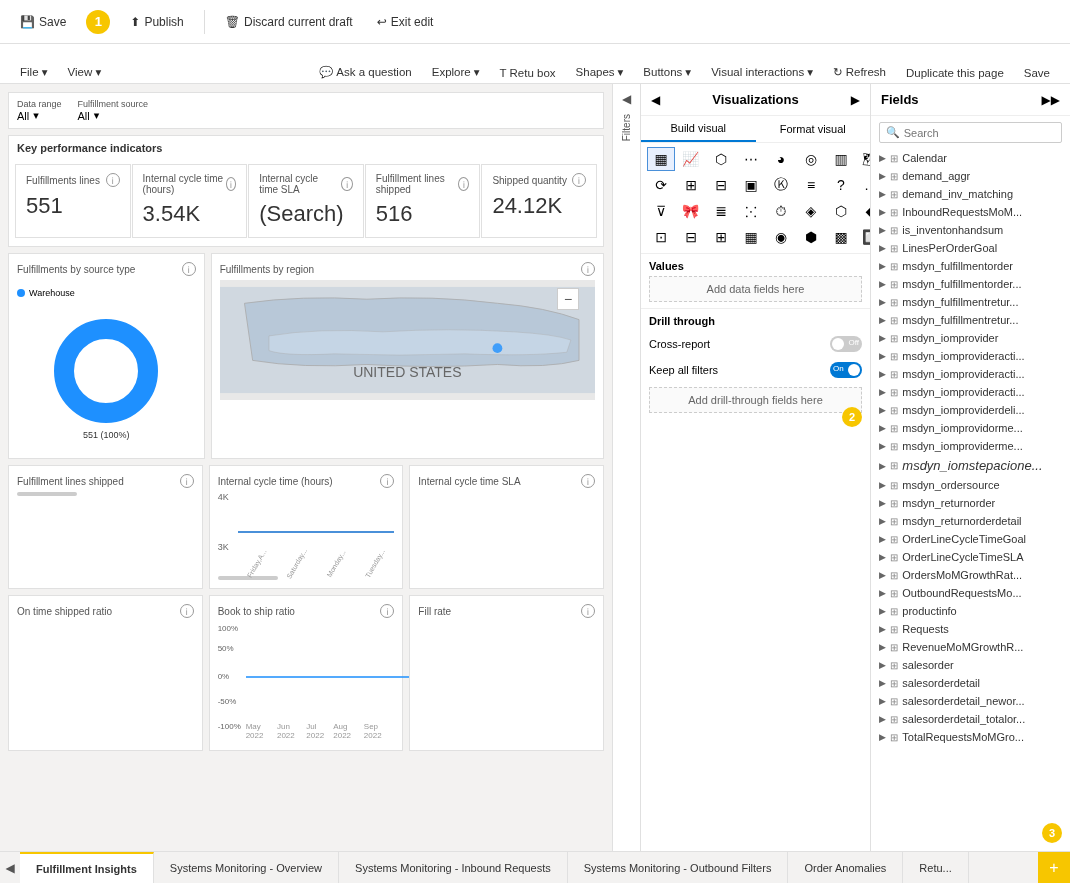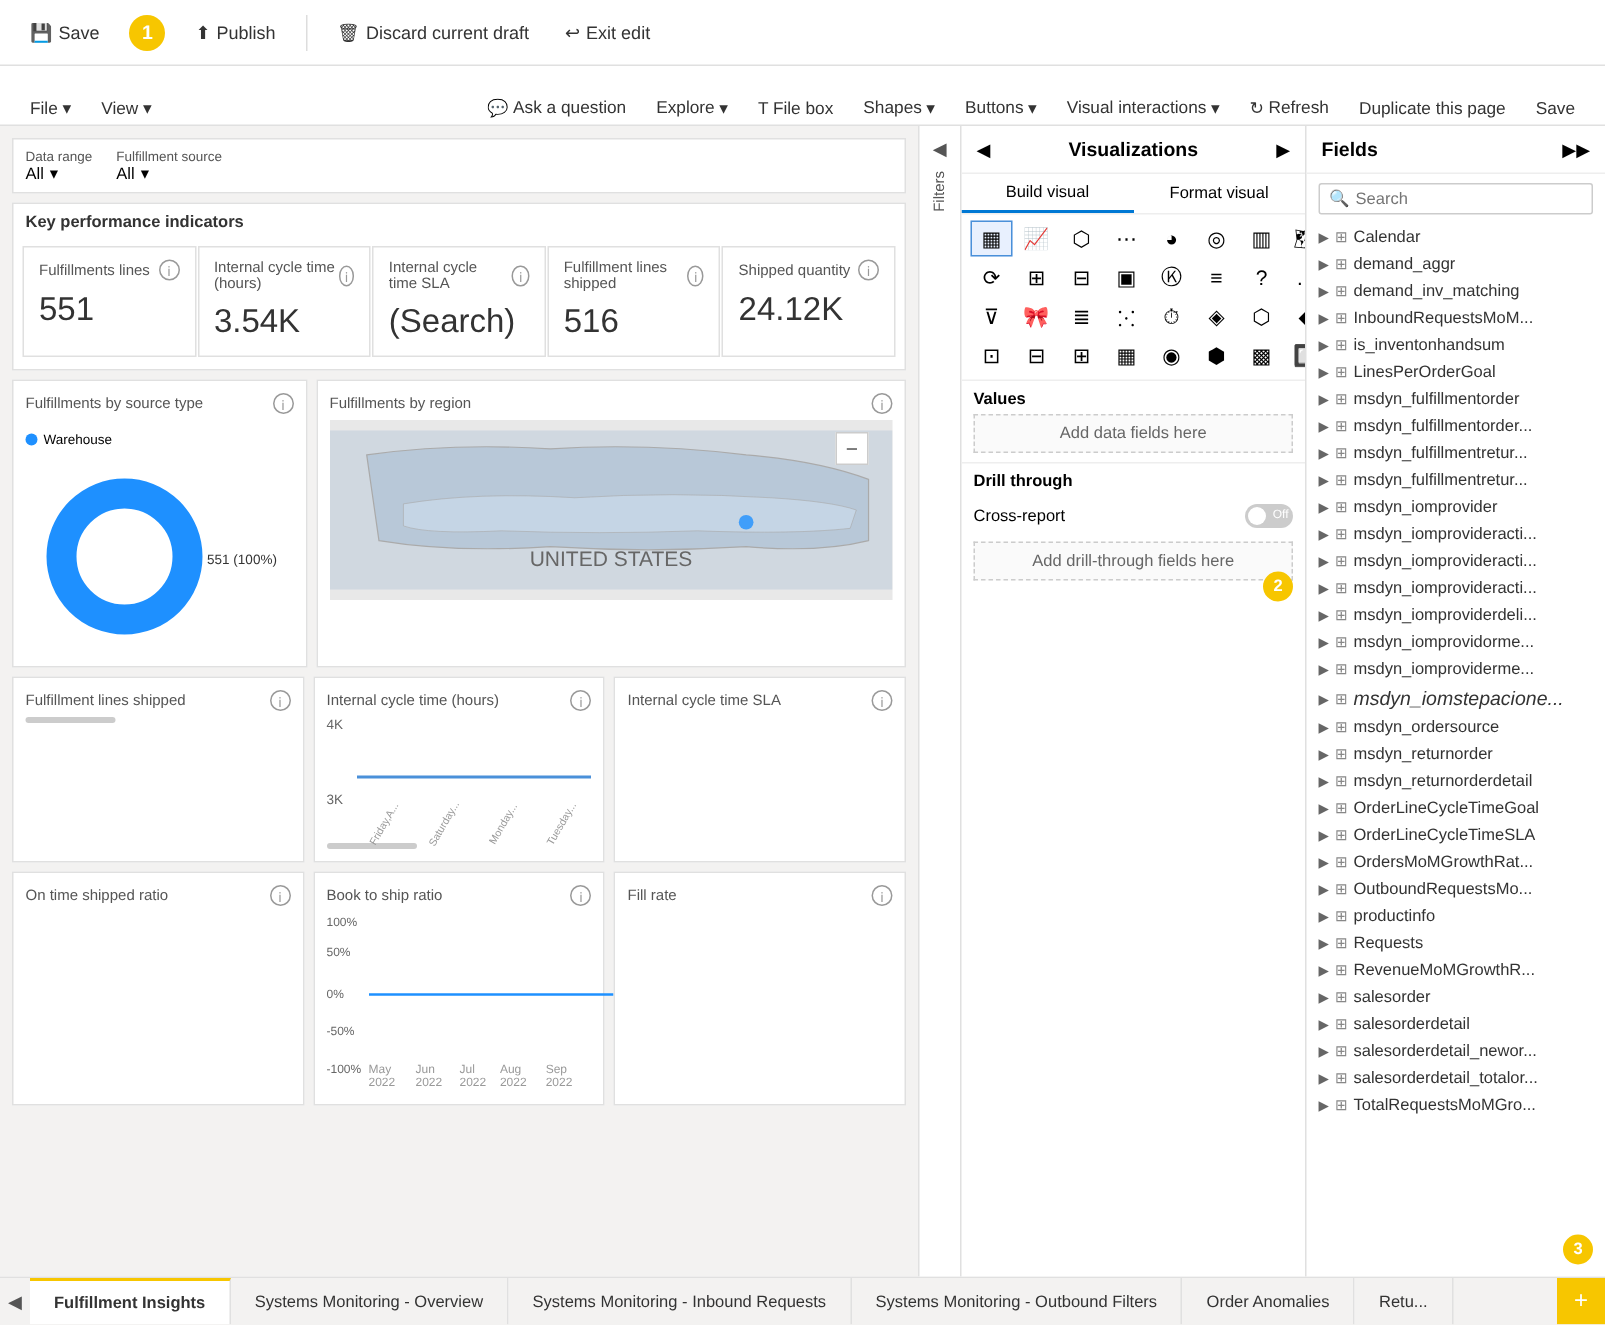--- a/index.html
+++ b/index.html
@@ -109,21 +109,21 @@
       background: #fff;
       border: 1px solid #e0e0e0;
       padding: 8px 10px 10px;
     }
     .kpi-label {
       font-size: 10px; color: #555; display: flex; align-items: center;
       justify-content: space-between; gap: 2px; margin-bottom: 6px;
     }
     .kpi-value { font-size: 22px; font-weight: 300; color: #333; }
     .donut-container {
-      display: flex; flex-direction: row; align-items: center;
+      display: flex; flex-direction: column; align-items: center;
       justify-content: center; padding: 10px 0;
     }
     .donut-legend { font-size: 9px; color: #333; margin-top: 4px; }
 
     
     .map-placeholder {
       background: #e8e8e8;
       width: 100%; height: 120px;
       display: flex; align-items: center; justify-content: center;
       position: relative;
@@ -215,21 +215,21 @@
   <div style="flex:1"></div>
   <button class="toolbar-btn">
     <span>💬</span>
     <span>Ask a question</span>
   </button>
   <button class="toolbar-btn">
     <span>Explore</span> ▾
   </button>
   <button class="toolbar-btn">
     <span>T</span>
-    <span>File box</span>
+    <span>Retu box</span>
   </button>
   <button class="toolbar-btn">
     <span>Shapes</span> ▾
   </button>
   <button class="toolbar-btn">
     <span>Buttons</span> ▾
   </button>
   <button class="toolbar-btn">
     <span>Visual interactions</span> ▾
   </button>
@@ -507,20 +507,27 @@
       <div style="font-size:11px;font-weight:600;margin-bottom:6px;">Drill through</div>
       <div class="drill-row">
         <span style="font-size:11px;">Cross-report</span>
         <div style="display:flex;align-items:center;gap:2px;">
           <div style="background:#ccc;border-radius:8px;width:32px;height:16px;position:relative;cursor:pointer;">
             <div style="position:absolute;left:2px;top:2px;width:12px;height:12px;border-radius:50%;background:#fff;"></div>
             <span style="position:absolute;right:3px;top:2px;font-size:8px;color:#fff;">Off</span>
           </div>
         </div>
       </div>
+      <div class="drill-row" style="margin-top:4px;">
+        <span style="font-size:11px;">Keep all filters</span>
+        <div style="background:#0078d4;border-radius:8px;width:32px;height:16px;position:relative;cursor:pointer;">
+          <div style="position:absolute;right:2px;top:2px;width:12px;height:12px;border-radius:50%;background:#fff;"></div>
+          <span style="position:absolute;left:3px;top:2px;font-size:8px;color:#fff;">On</span>
+        </div>
+      </div>
       <div class="add-data-field" style="margin-top:6px;">Add drill-through fields here</div>
 
       <div style="position:absolute;bottom:-8px;right:8px;width:20px;height:20px;border-radius:50%;background:#f7c600;display:flex;align-items:center;justify-content:center;font-weight:bold;font-size:11px;color:#fff;z-index:10;">2</div>
     </div>
   </div>
 
   <div style="width:200px;background:#fff;border-left:1px solid #e0e0e0;display:flex;flex-direction:column;overflow:hidden;position:relative;">
     <div style="display:flex;align-items:center;justify-content:space-between;padding:8px 10px;border-bottom:1px solid #eee;">
       <span style="font-weight:600;font-size:13px;">Fields</span>
       <button style="background:none;border:none;cursor:pointer;font-size:12px;">▶▶</button>

